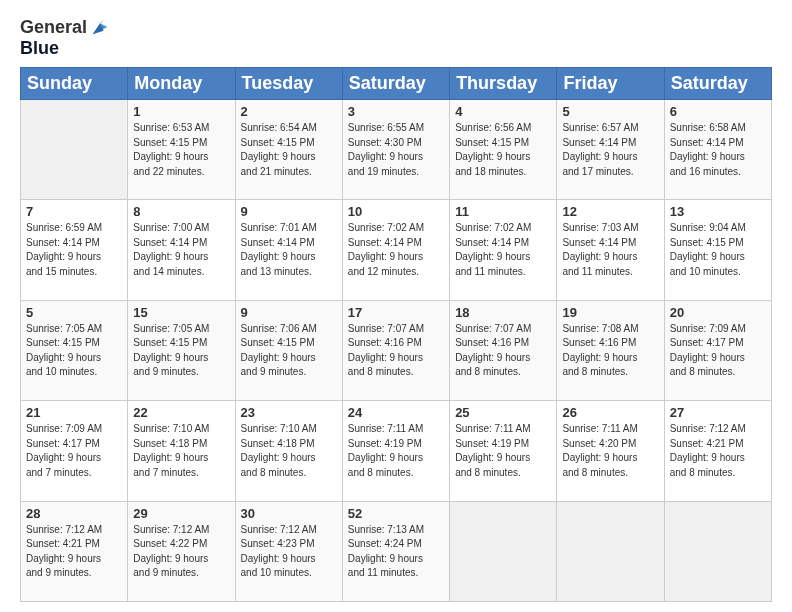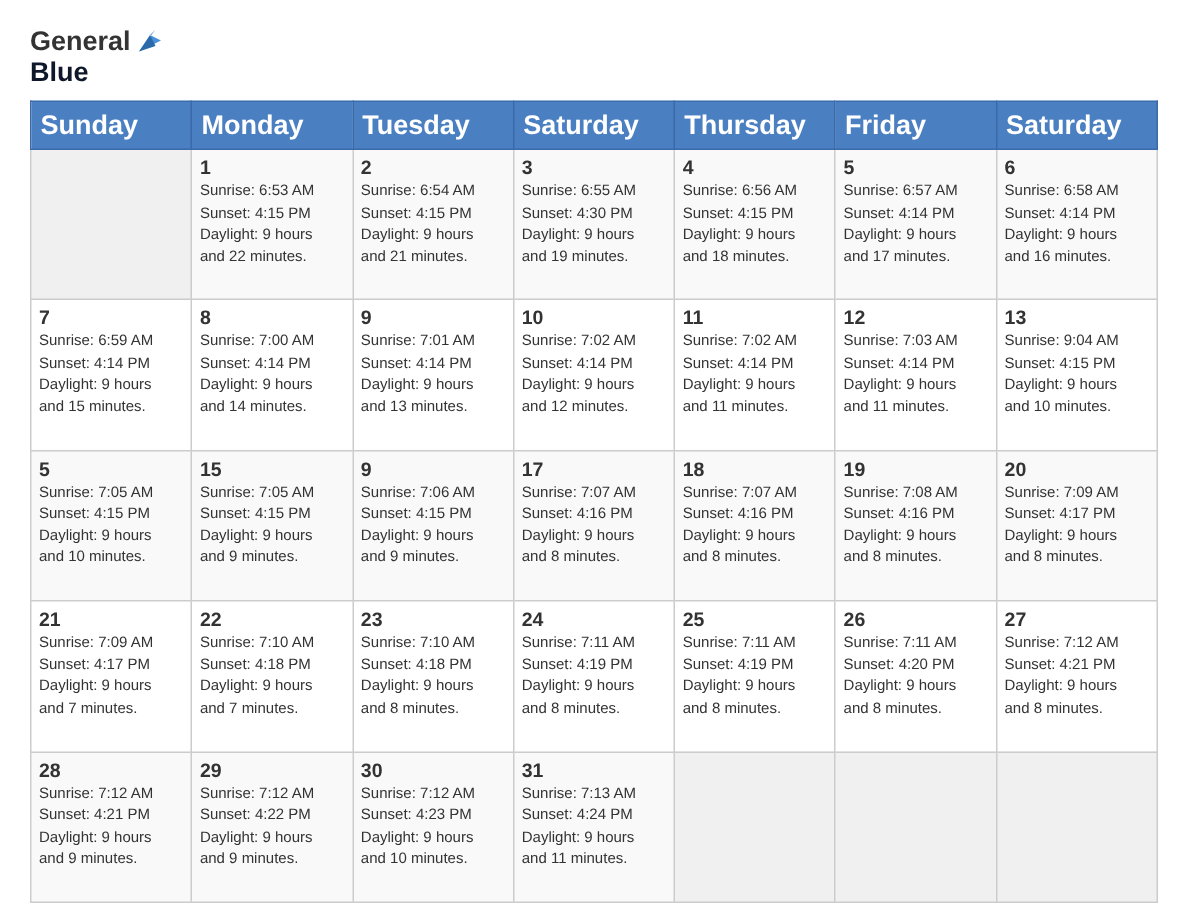--- a/index.html
+++ b/index.html
@@ -341,21 +341,21 @@
 and 9 minutes.</div>
           </td>
           <td>
             <span class="day-number">30</span>
             <div class="day-info" style="white-space: pre-line;">Sunrise: 7:12 AM
 Sunset: 4:23 PM
 Daylight: 9 hours
 and 10 minutes.</div>
           </td>
           <td>
-            <span class="day-number">31</span>
+            <span class="day-number">52</span>
             <div class="day-info" style="white-space: pre-line;">Sunrise: 7:13 AM
 Sunset: 4:24 PM
 Daylight: 9 hours
 and 11 minutes.</div>
           </td>
           <td class="empty-cell"></td>
           <td class="empty-cell"></td>
           <td class="empty-cell"></td>
         </tr>
       </tbody>

